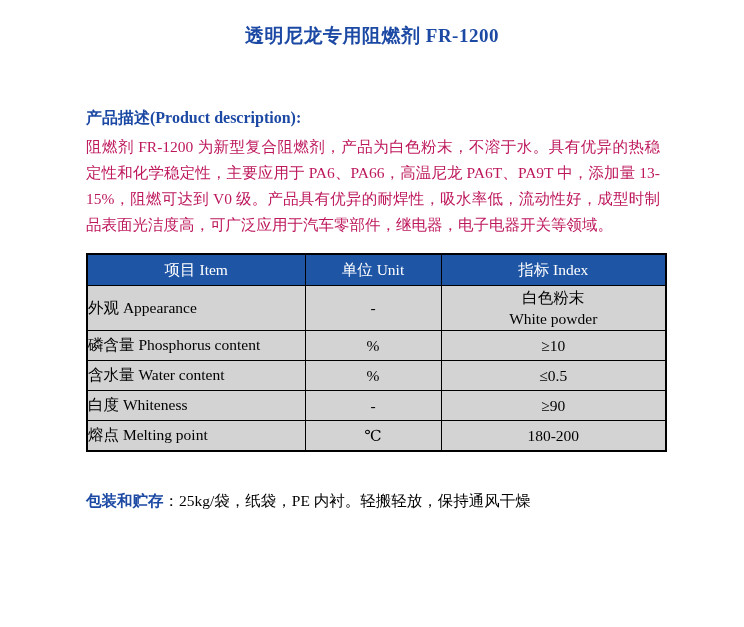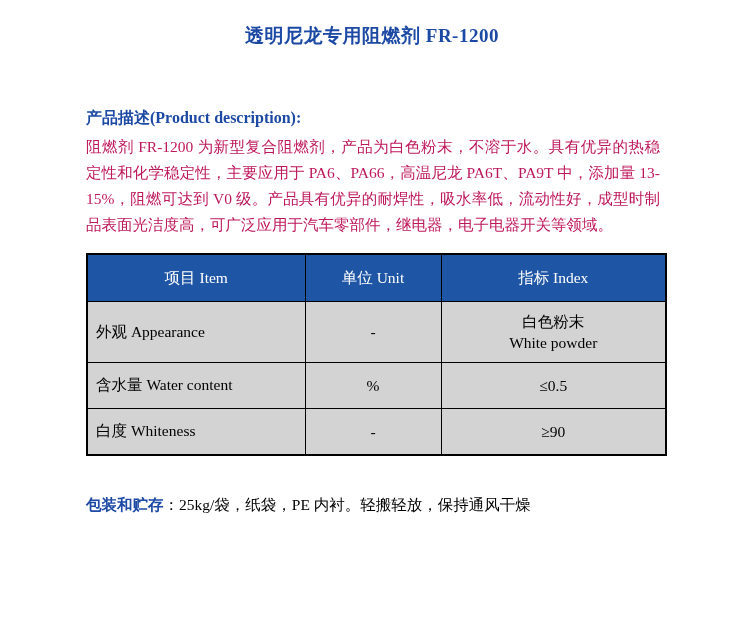--- a/index.html
+++ b/index.html
@@ -53,21 +53,21 @@
     margin: 15px 0 0 86px;
     width: 579px;
     border-collapse: collapse;
     table-layout: fixed;
     border: 2px solid #000000;
     font-size: 15.5px;
   }
   table.spec-table th,
   table.spec-table td {
     border: 1px solid #000000;
-    padding: 8px;
+    padding: 0;
   }
   table.spec-table th {
     background: #1f55a5;
     color: #ffffff;
     font-weight: normal;
     height: 30px;
     text-align: center;
   }
   table.spec-table td {
     background: #d3d3d3;
@@ -122,28 +122,38 @@
     <tbody>
         <tr class="row-tall">
           <td class="cell-item">外观  Appearance</td>
           <td class="cell-unit">-</td>
           <td class="cell-index">
             <div class="index-line">白色粉末</div>
             <div class="index-line">White powder</div>
           </td>
         </tr>
         <tr>
+          <td class="cell-item">磷含量  Phosphorus content</td>
+          <td class="cell-unit">%</td>
+          <td class="cell-index">≥10</td>
+        </tr>
+        <tr>
           <td class="cell-item">含水量  Water content</td>
           <td class="cell-unit">%</td>
           <td class="cell-index">≤0.5</td>
         </tr>
         <tr>
           <td class="cell-item">白度  Whiteness</td>
           <td class="cell-unit">-</td>
           <td class="cell-index">≥90</td>
+        </tr>
+        <tr>
+          <td class="cell-item">熔点  Melting point</td>
+          <td class="cell-unit">℃</td>
+          <td class="cell-index">180-200</td>
         </tr>
       </tbody>
   </table>
 
   <div class="packaging">
     <span class="pack-heading">包装和贮存</span><span>：25kg/袋，纸袋，PE 内衬。轻搬轻放，保持通风干燥</span>
   </div>
 
 </div>
 

